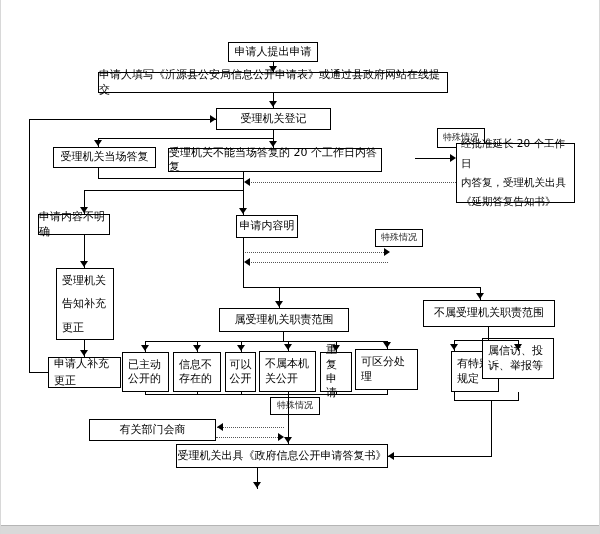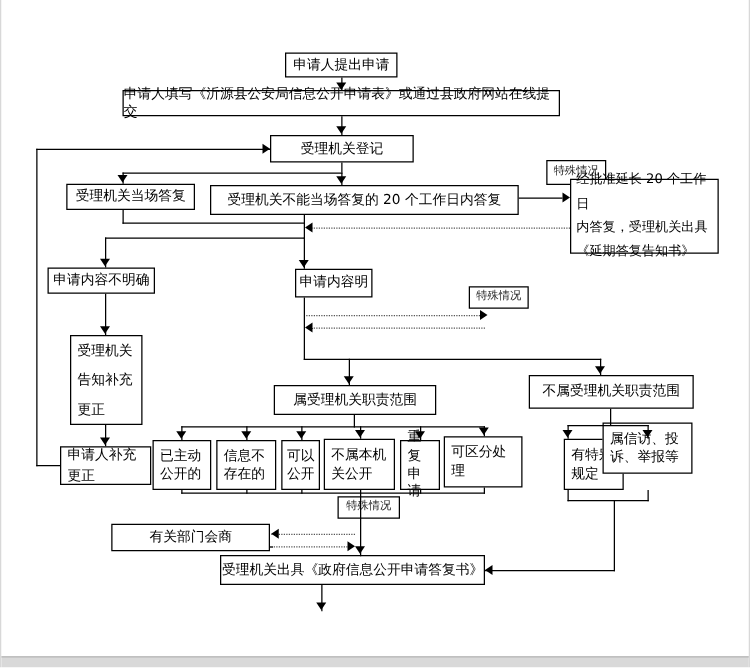--- a/index.html
+++ b/index.html
@@ -26,29 +26,29 @@
 <div id="frame">
 
   <div class="node" id="n-apply" style="left:227px;top:42px;width:90px;height:20px">申请人提出申请</div>
 
   <div class="node" style="left:97px;top:72px;width:350px;height:21px">申请人填写《沂源县公安局信息公开申请表》或通过县政府网站在线提交</div>
 
   <div class="node" style="left:215px;top:108px;width:115px;height:22px">受理机关登记</div>
 
   <div class="node" style="left:52px;top:147px;width:103px;height:21px">受理机关当场答复</div>
 
-  <div class="node" style="left:167px;top:148px;width:247px;height:24px">受理机关不能当场答复的 20 个工作日内答复</div>
+  <div class="node" style="left:167px;top:148px;width:214px;height:24px">受理机关不能当场答复的 20 个工作日内答复</div>
 
   <div class="node small" style="left:390px;top:128px;width:48px;height:20px">特殊情况</div>
 
   <div class="node" id="n-extend" style="left:455px;top:143px;width:119px;height:60px">经批准延长 20 个工作日
 内答复，受理机关出具
 《延期答复告知书》</div>
 
-  <div class="node" style="left:37px;top:214px;width:86px;height:21px">申请内容不明确</div>
+  <div class="node" style="left:37px;top:214px;width:72px;height:21px">申请内容不明确</div>
 
   <div class="node" style="left:235px;top:215px;width:62px;height:23px">申请内容明</div>
 
   <div class="node small" style="left:328px;top:229px;width:48px;height:18px">特殊情况</div>
 
 
   <div class="node ta-l" id="n-inform" style="left:55px;top:268px;width:58px;height:72px">受理机关
 告知补充
 更正</div>
 

